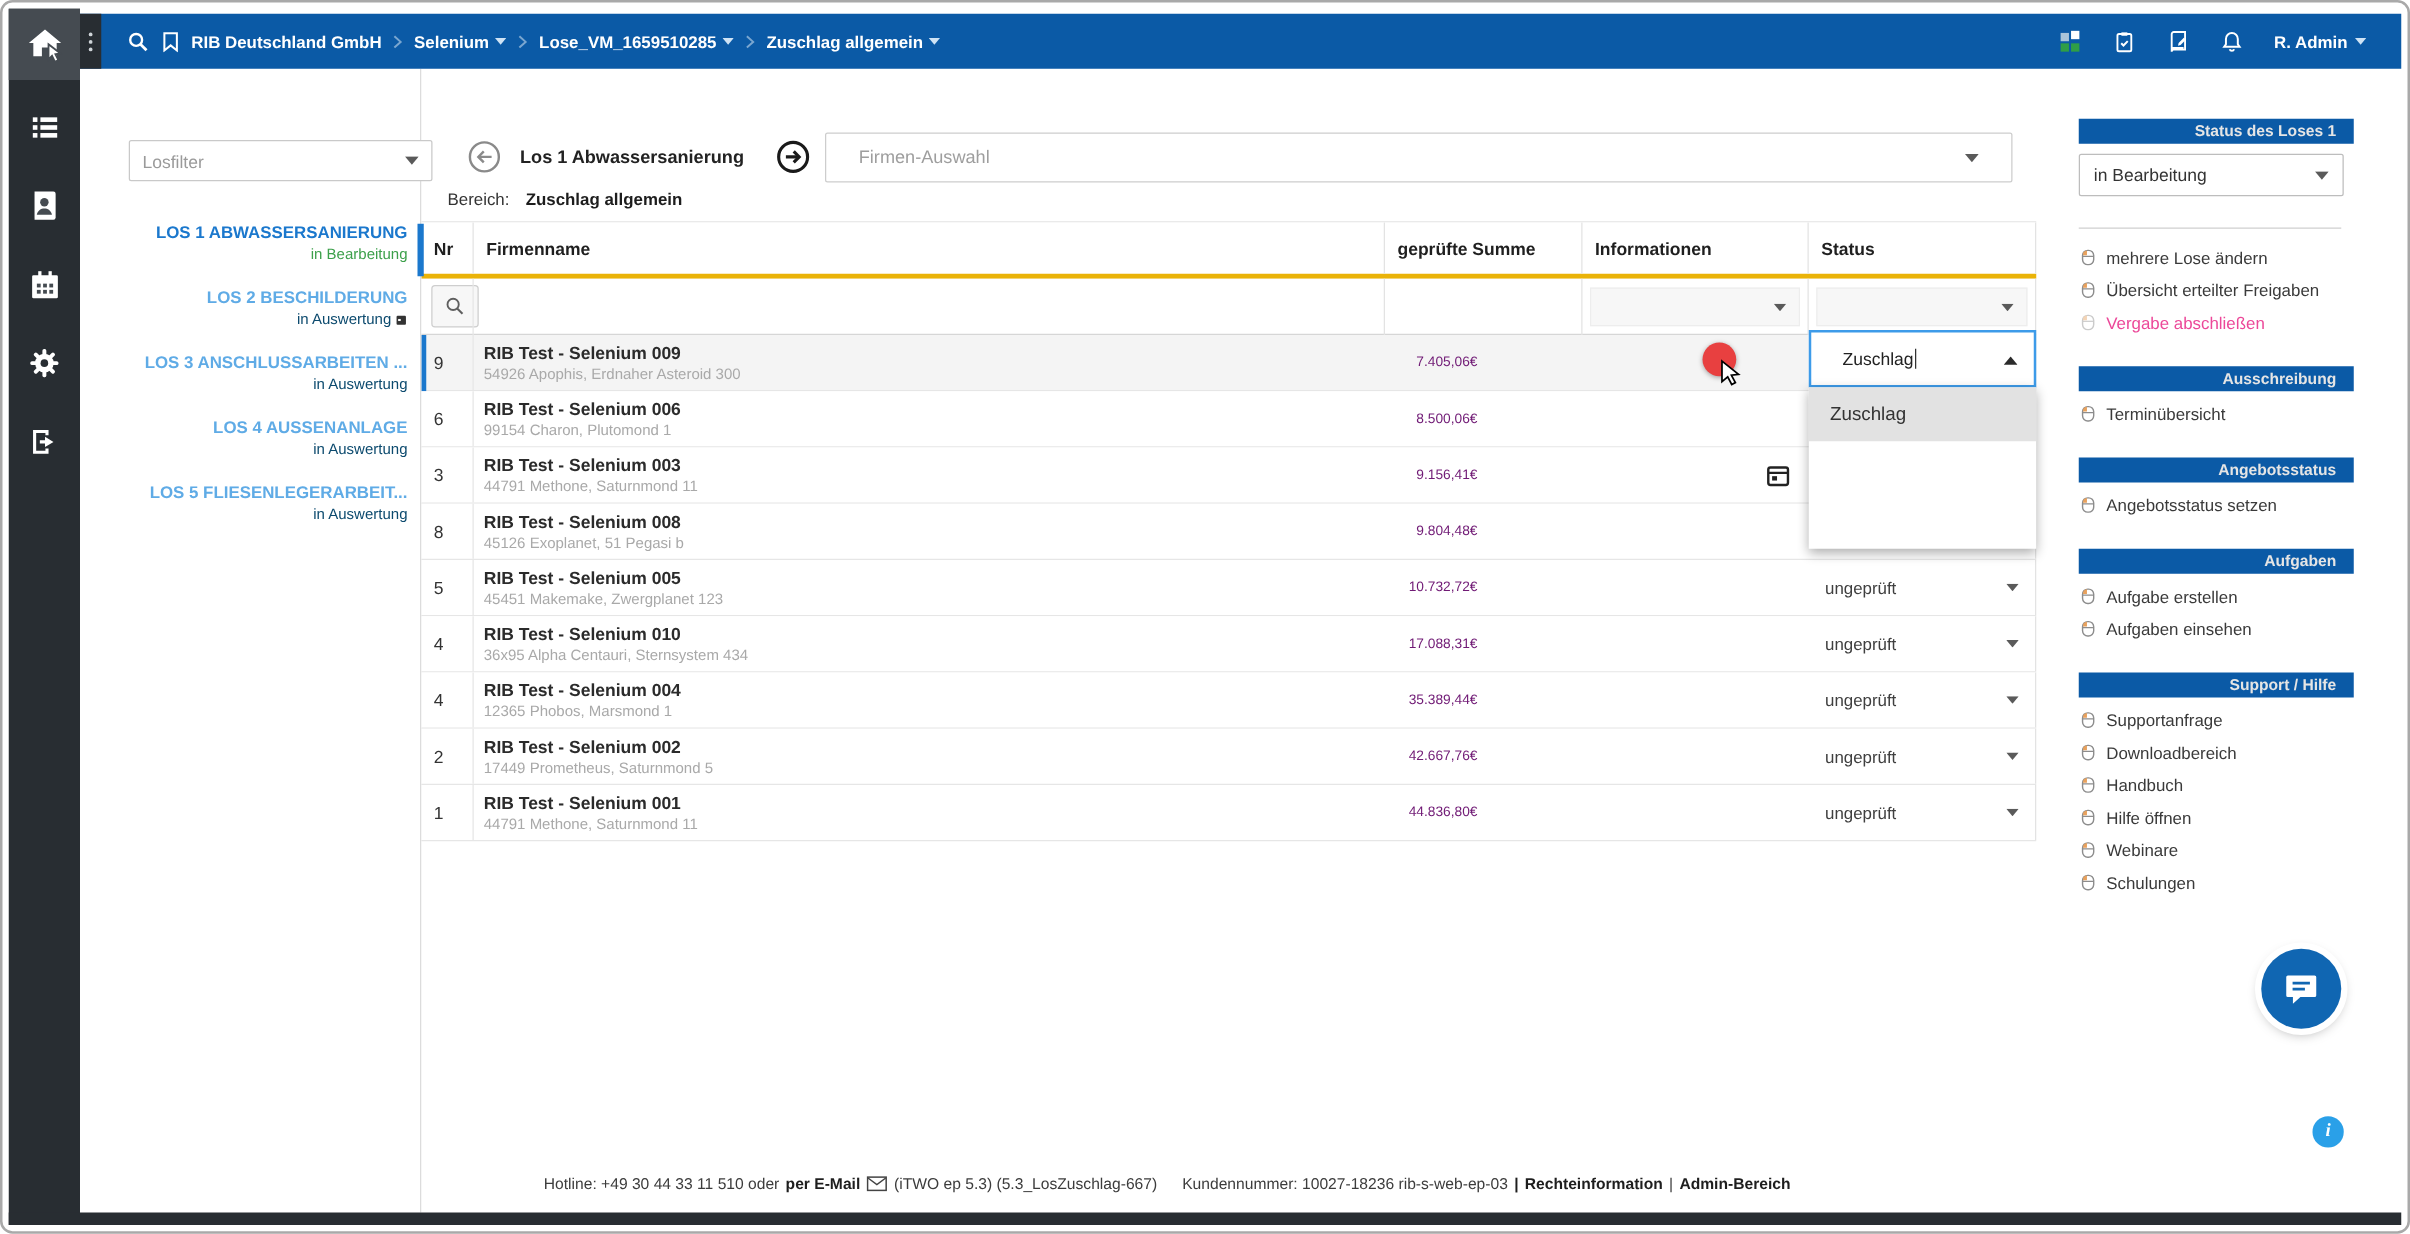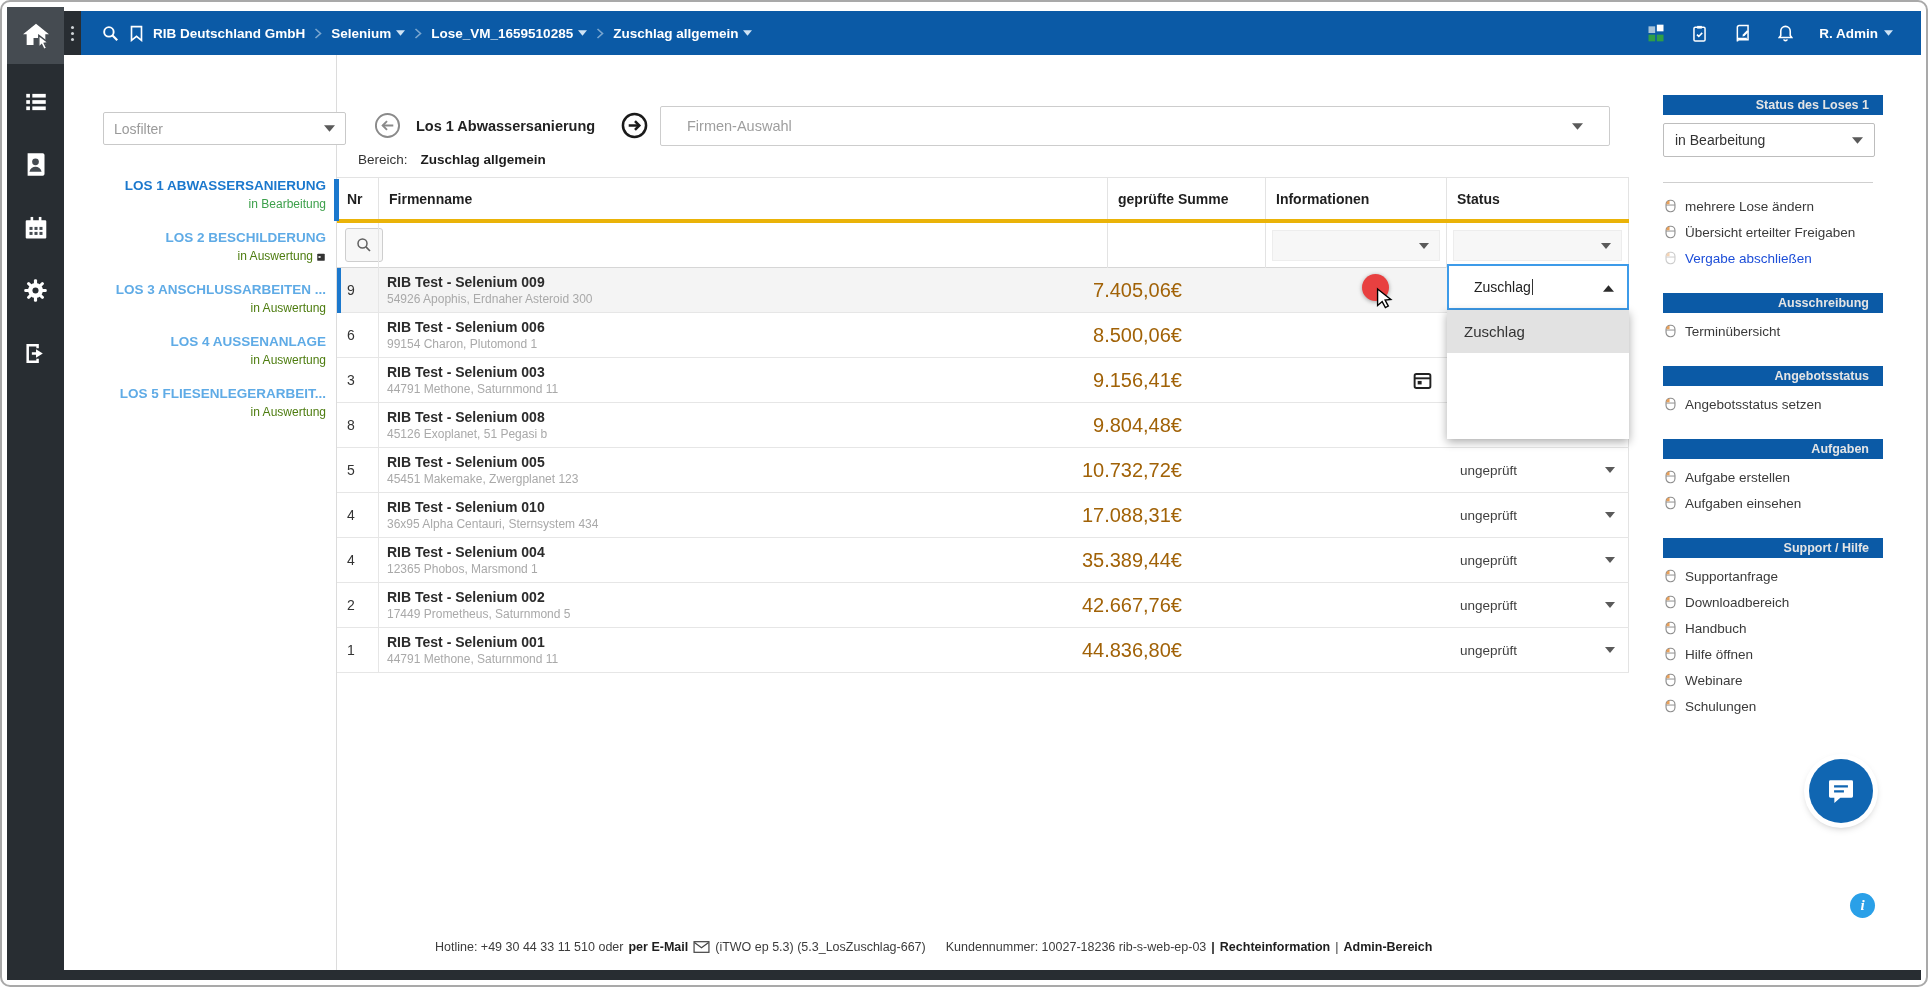--- a/index.html
+++ b/index.html
@@ -29,21 +29,21 @@
   .leftpanel{position:absolute;left:57px;top:48px;width:273px;bottom:10px;background:#fff;border-right:1px solid #dcdcdc;z-index:1;padding-left:11px;}
   .losfilter{position:absolute;left:39px;top:57px;width:243px;height:33px;border:1px solid #c9c9c9;border-radius:2px;
     display:flex;align-items:center;padding:0 10px;color:#9a9a9a;font-size:14px;cursor:pointer;background:#fff;}
   .losfilter svg{margin-left:auto;}
   .los-list{position:absolute;left:0;right:4px;top:122px;display:flex;flex-direction:column;gap:17px;text-align:right;}
   .los-item{cursor:pointer;padding-right:6px;}
   .los-name{font-size:13.5px;font-weight:bold;color:#5fabe6;line-height:17px;}
   .los-item.active .los-name{color:#1b78cd;}
   .los-status{font-size:12px;line-height:15px;display:inline-flex;align-items:center;gap:3px;}
   .los-status.green{color:#3da04b;}
-  .los-status.red{color:#4d7c0f;}
+  .los-status.red{color:#0c4a6e;}
   .los-indicator{position:absolute;right:-3px;top:124px;width:5px;height:42px;background:#1b78cd;z-index:4;}
 
   
   .main{position:absolute;left:330px;top:48px;right:0;bottom:10px;background:#fff;}
   .btn-circle{position:absolute;width:27px;height:27px;cursor:pointer;background:none;border:none;padding:0;}
   .btn-back{left:37px;top:57px;}
   .btn-fwd{left:284px;top:57px;}
   .lot-title{position:absolute;left:79px;top:63px;font-size:14.5px;font-weight:bold;color:#222;}
   .company-select{position:absolute;left:323px;top:51px;width:950px;height:40px;border:1px solid #cdcdcd;border-radius:2px;
     display:flex;align-items:center;padding:0 26px;color:#9e9e9e;font-size:14.5px;cursor:pointer;background:#fff;}
@@ -57,21 +57,21 @@
   .tr .td,.tr .th{position:relative;border-right:0;display:flex;align-items:center;}
   .header-row .th,.filter-row .td{border-right:1px solid #e3e3e3;}
   .tr > :last-child{border-right:1px solid #e3e3e3 !important;}
   .th{font-size:14px;font-weight:bold;color:#1f1f1f;padding-left:10px;}
   .header-row{border-bottom:4px solid #eab308;}
   .filter-row{border-bottom:1px solid #d6d6d6;}
   .td-nr{padding-left:10px;font-size:14px;color:#333;border-right:1px solid #e6e6e6 !important;}
   .td-company{flex-direction:column;align-items:flex-start !important;justify-content:center;padding-left:8px;gap:1px;}
   .company-name{font-size:14px;font-weight:bold;color:#2b2b2b;line-height:17px;}
   .company-address{font-size:12px;color:#a9a9a9;line-height:15px;}
-  .td-sum{justify-content:flex-end;padding-right:84px;font-size:20px;color:#a16207;}
+  .td-sum{justify-content:flex-end;padding-right:84px;font-size:11px;color:#701a75;}
   .row.selected{background:#f4f4f4;}
   .row.selected::before{content:"";position:absolute;left:0;top:0;bottom:-1px;width:4px;background:#1b78cd;}
   .filter-search-btn{position:absolute;left:8px;top:5px;width:38px;height:34px;border:1px solid #cecece;border-radius:3px;
     background:#f7f7f7;display:flex;align-items:center;justify-content:center;cursor:pointer;}
   .filter-box{margin:7px 6px;flex:1;height:31px;background:#f7f7f7;border:1px solid #ededed;position:relative;cursor:pointer;align-self:center;}
   .filter-box svg{position:absolute;right:10px;top:12px;}
   .status-select{width:100%;height:100%;display:flex;align-items:center;padding-left:13px;font-size:13.5px;color:#3f3f3f;cursor:pointer;position:relative;}
   .status-select svg{position:absolute;right:13px;top:19px;}
   .row-calendar{position:absolute;right:14px;top:12px;cursor:pointer;}
 
@@ -94,21 +94,21 @@
   .rightpanel{position:absolute;left:1656px;top:48px;width:220px;bottom:10px;background:#fff;padding-top:40px;font-size:13.5px;}
   .rp-bar{height:20px;background:#0b5aa6;color:#e5e5e5;font-size:12.5px;font-weight:bold;display:flex;align-items:center;
     justify-content:flex-end;padding-right:14px;}
   .rp-select{margin-top:8px;width:calc(100% - 8px);height:34px;border:1px solid #bdbdbd;border-radius:2px;display:flex;
     align-items:center;padding:0 11px;font-size:14px;color:#333;cursor:pointer;background:#fff;}
   .rp-select svg{margin-left:auto;}
   .rp-divider{border:none;border-top:1px solid #cfcfcf;margin:25px 10px 10px 0;}
   .rp-section{margin-top:0;}
   .rp-section .rp-bar{margin-top:22px;margin-bottom:5px;}
   .rp-link{height:26px;display:flex;align-items:center;gap:8px;color:#3a3a3a;cursor:pointer;padding-left:1px;white-space:nowrap;}
-  .rp-link.disabled{color:#1d4ed8;cursor:default;}
+  .rp-link.disabled{color:#ec4899;cursor:default;}
   .rp-link.disabled svg{opacity:.45;}
 
   
   .chat-fab{position:absolute;left:1802px;top:752px;width:64px;height:64px;border-radius:50%;background:#1066b2;
     box-shadow:0 0 0 5px #fff,0 3px 10px rgba(0,0,0,.4);display:flex;align-items:center;justify-content:center;cursor:pointer;z-index:5;}
   .info-fab{position:absolute;left:1843px;top:886px;width:25px;height:25px;border-radius:50%;background:#2aa0e8;color:#fff;
     display:flex;align-items:center;justify-content:center;font-family:"Liberation Serif",serif;font-style:italic;
     font-weight:bold;font-size:15px;cursor:pointer;z-index:5;}
 
   

